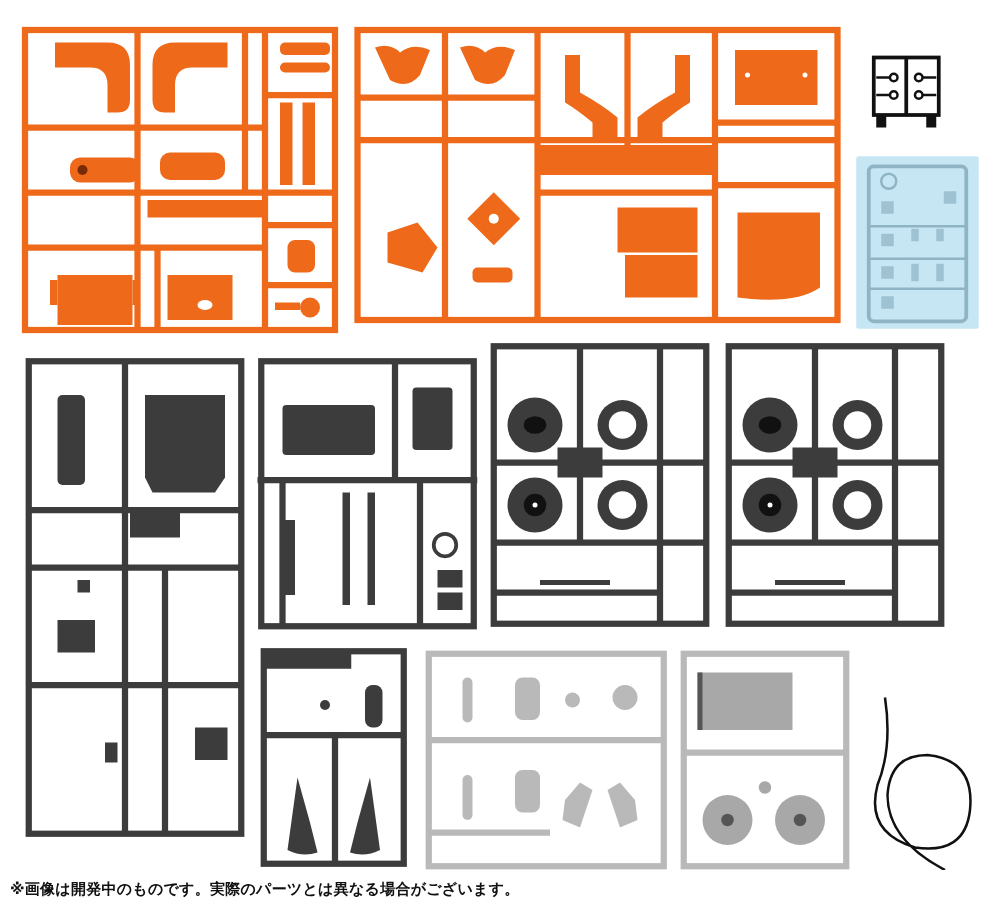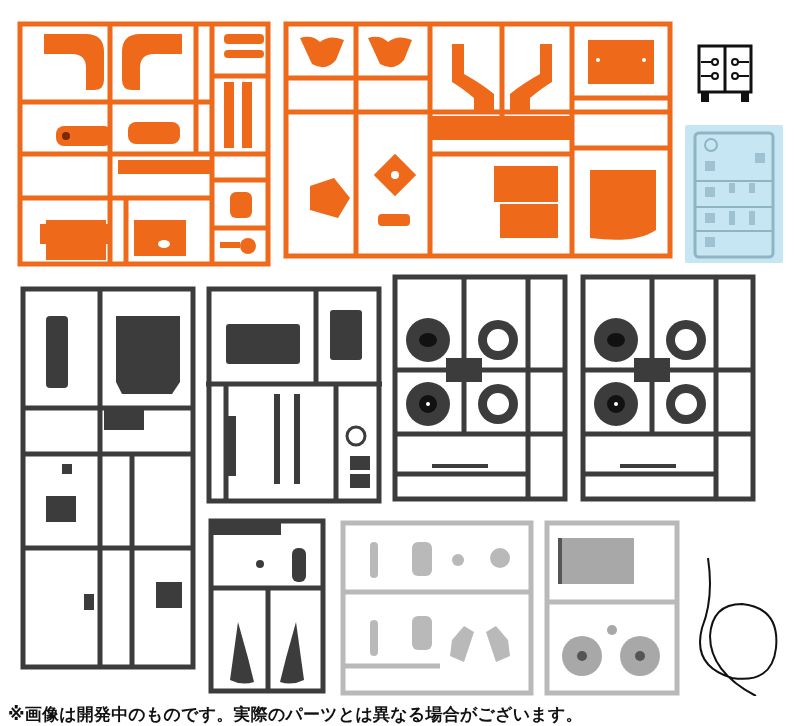--- a/index.html
+++ b/index.html
@@ -1,19 +1,19 @@
 <!DOCTYPE html>
 <html><head>
 <meta charset="utf-8">
 <style>
   html, body { margin:0; padding:0; background:#ffffff; }
   body { width:800px; height:726px; position:relative; overflow:hidden; font-family:"DejaVu Sans", sans-serif; }
   .sprue { position:absolute; box-sizing:border-box; border-radius:2px; }
   .sprue svg { position:absolute; left:0; top:0; width:100%; height:100%; }
-  .caption { position:absolute; left:8px; top:703px; font-size:17px; color:#111; white-space:nowrap; letter-spacing:0.2px; font-weight:bold; }
+  .caption { position:absolute; left:8px; top:703px; font-size:12px; color:#111; white-space:nowrap; letter-spacing:0.2px; font-weight:bold; }
 </style>
 </head>
 <body>
 
 <div class="sprue" style="left:16px;top:20px;width:256px;height:248px;">
   <svg viewBox="0 0 256 248">
     <g fill="none" stroke="#ee6a1a" stroke-width="5">
       <rect x="4" y="4" width="248" height="240"></rect>
       <line x1="4" y1="82" x2="196" y2="82"></line>
       <line x1="4" y1="134" x2="252" y2="134"></line>

